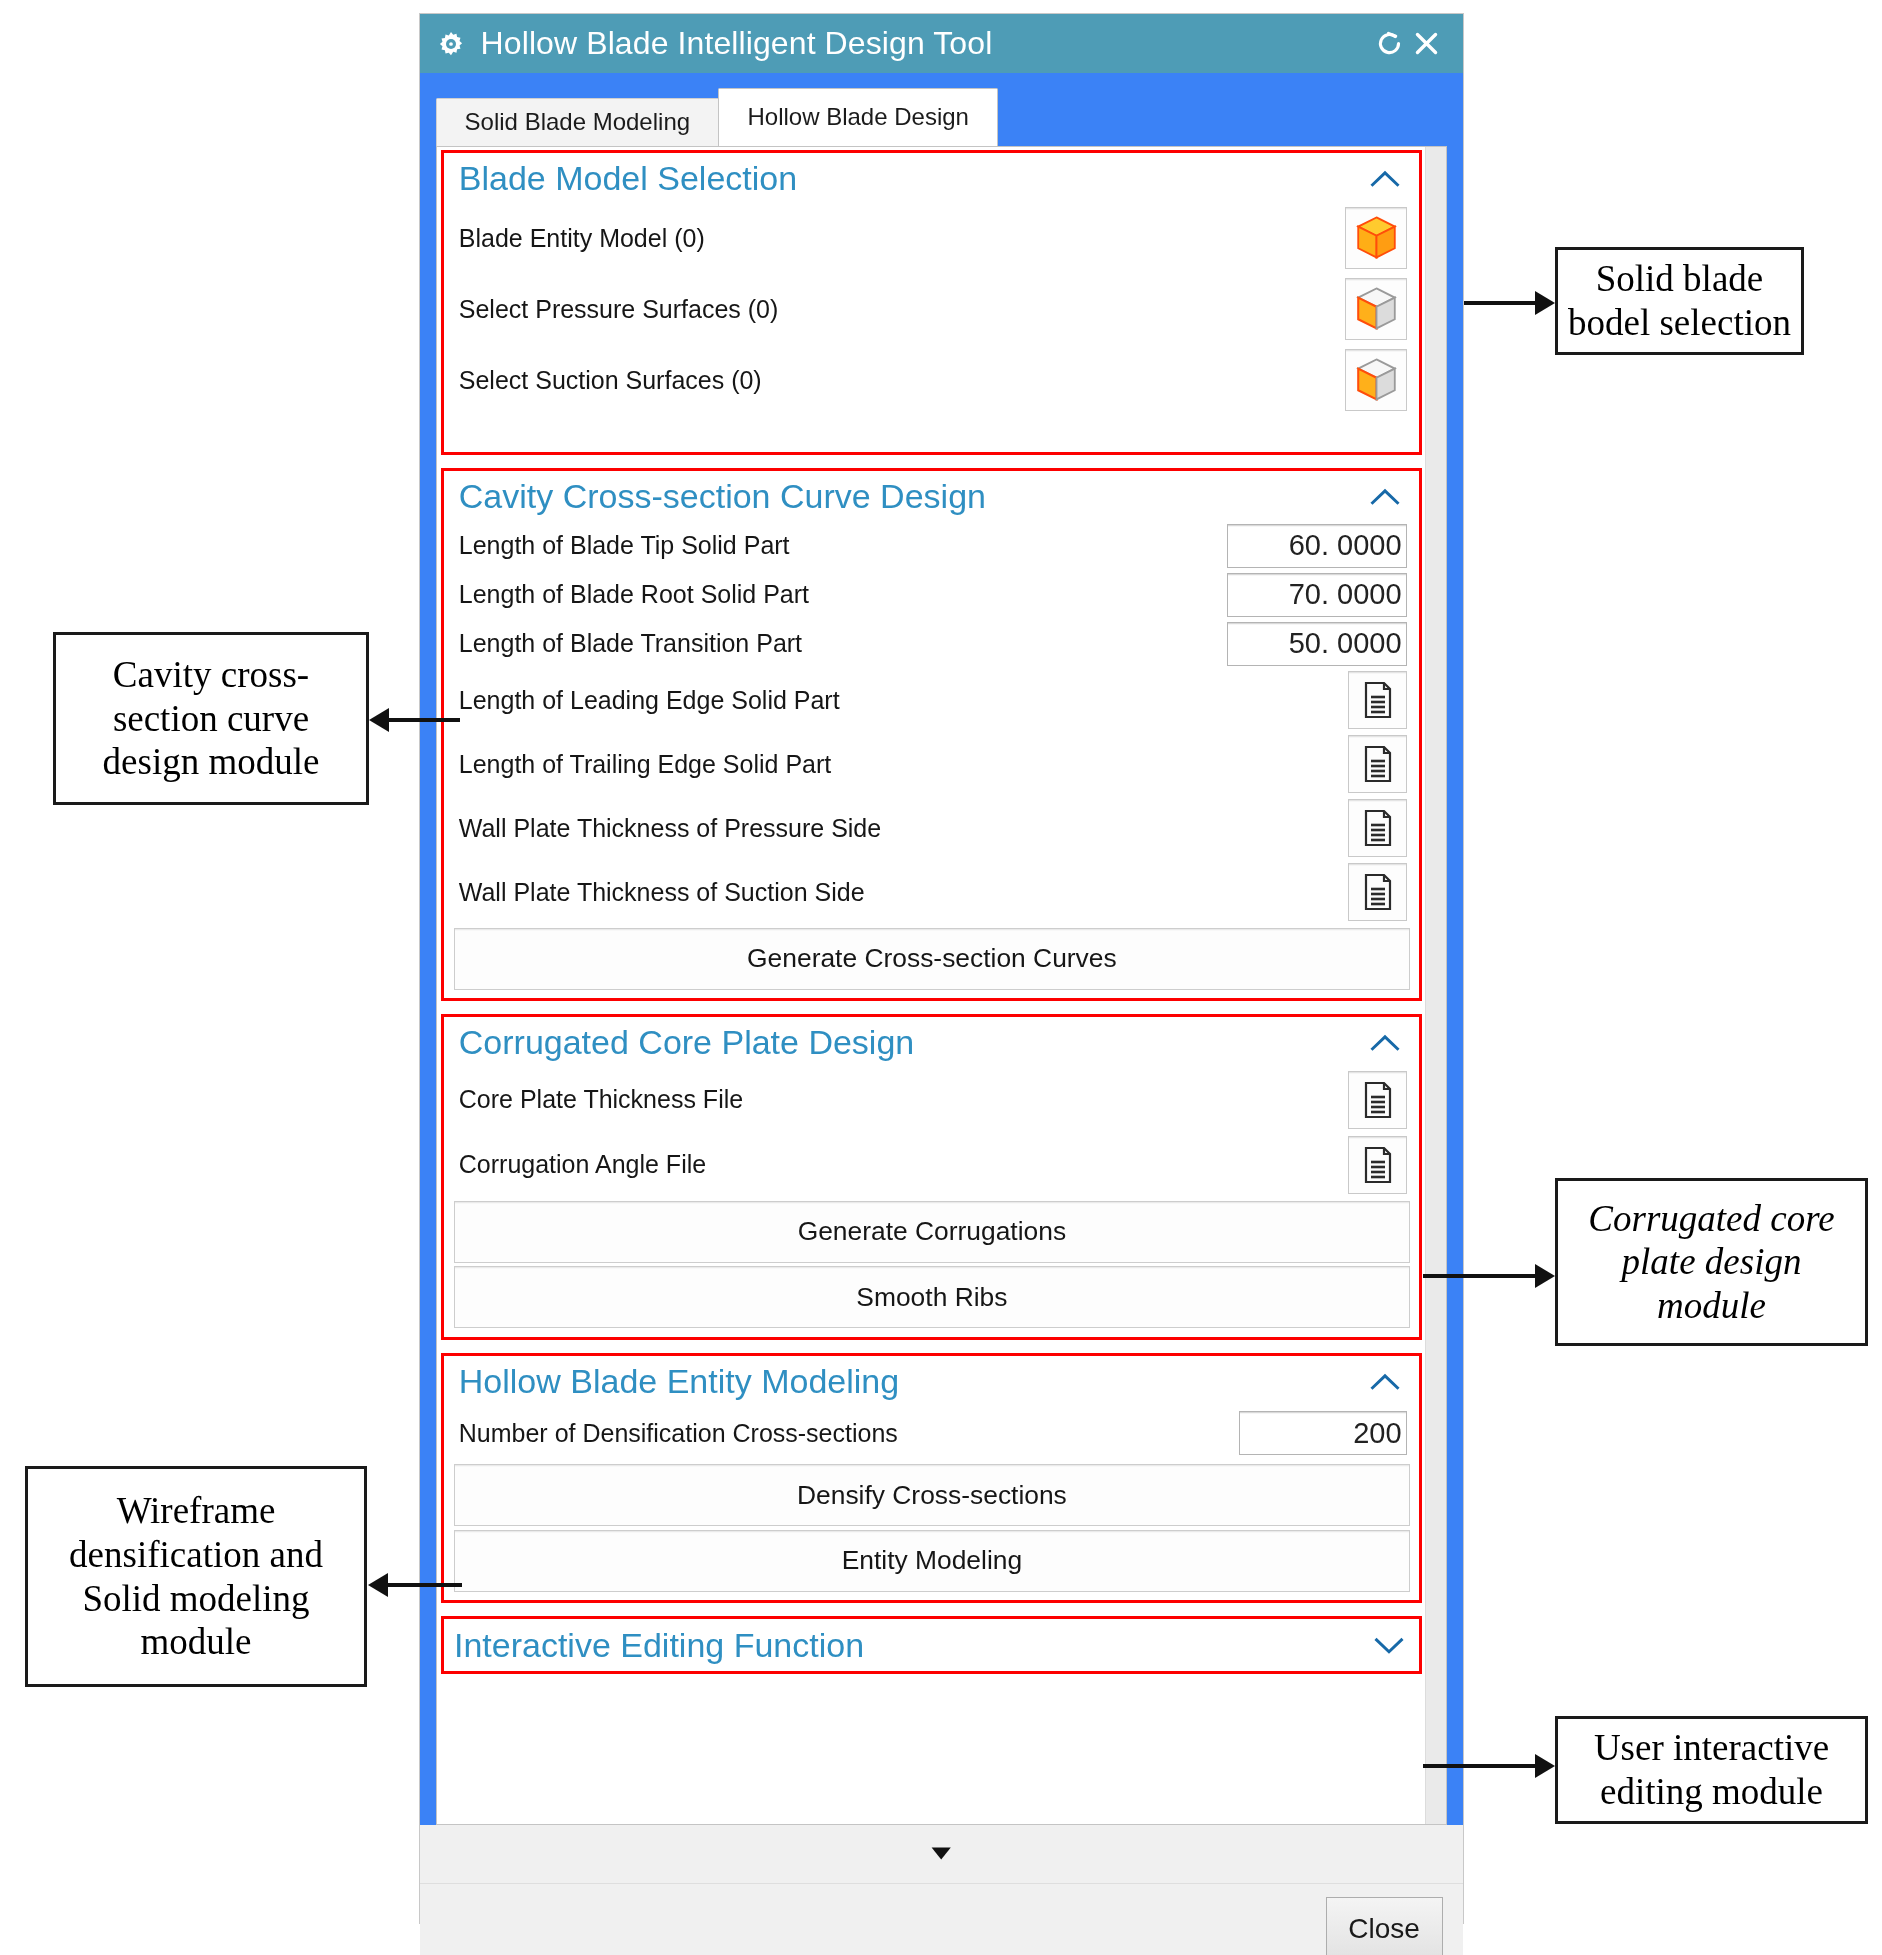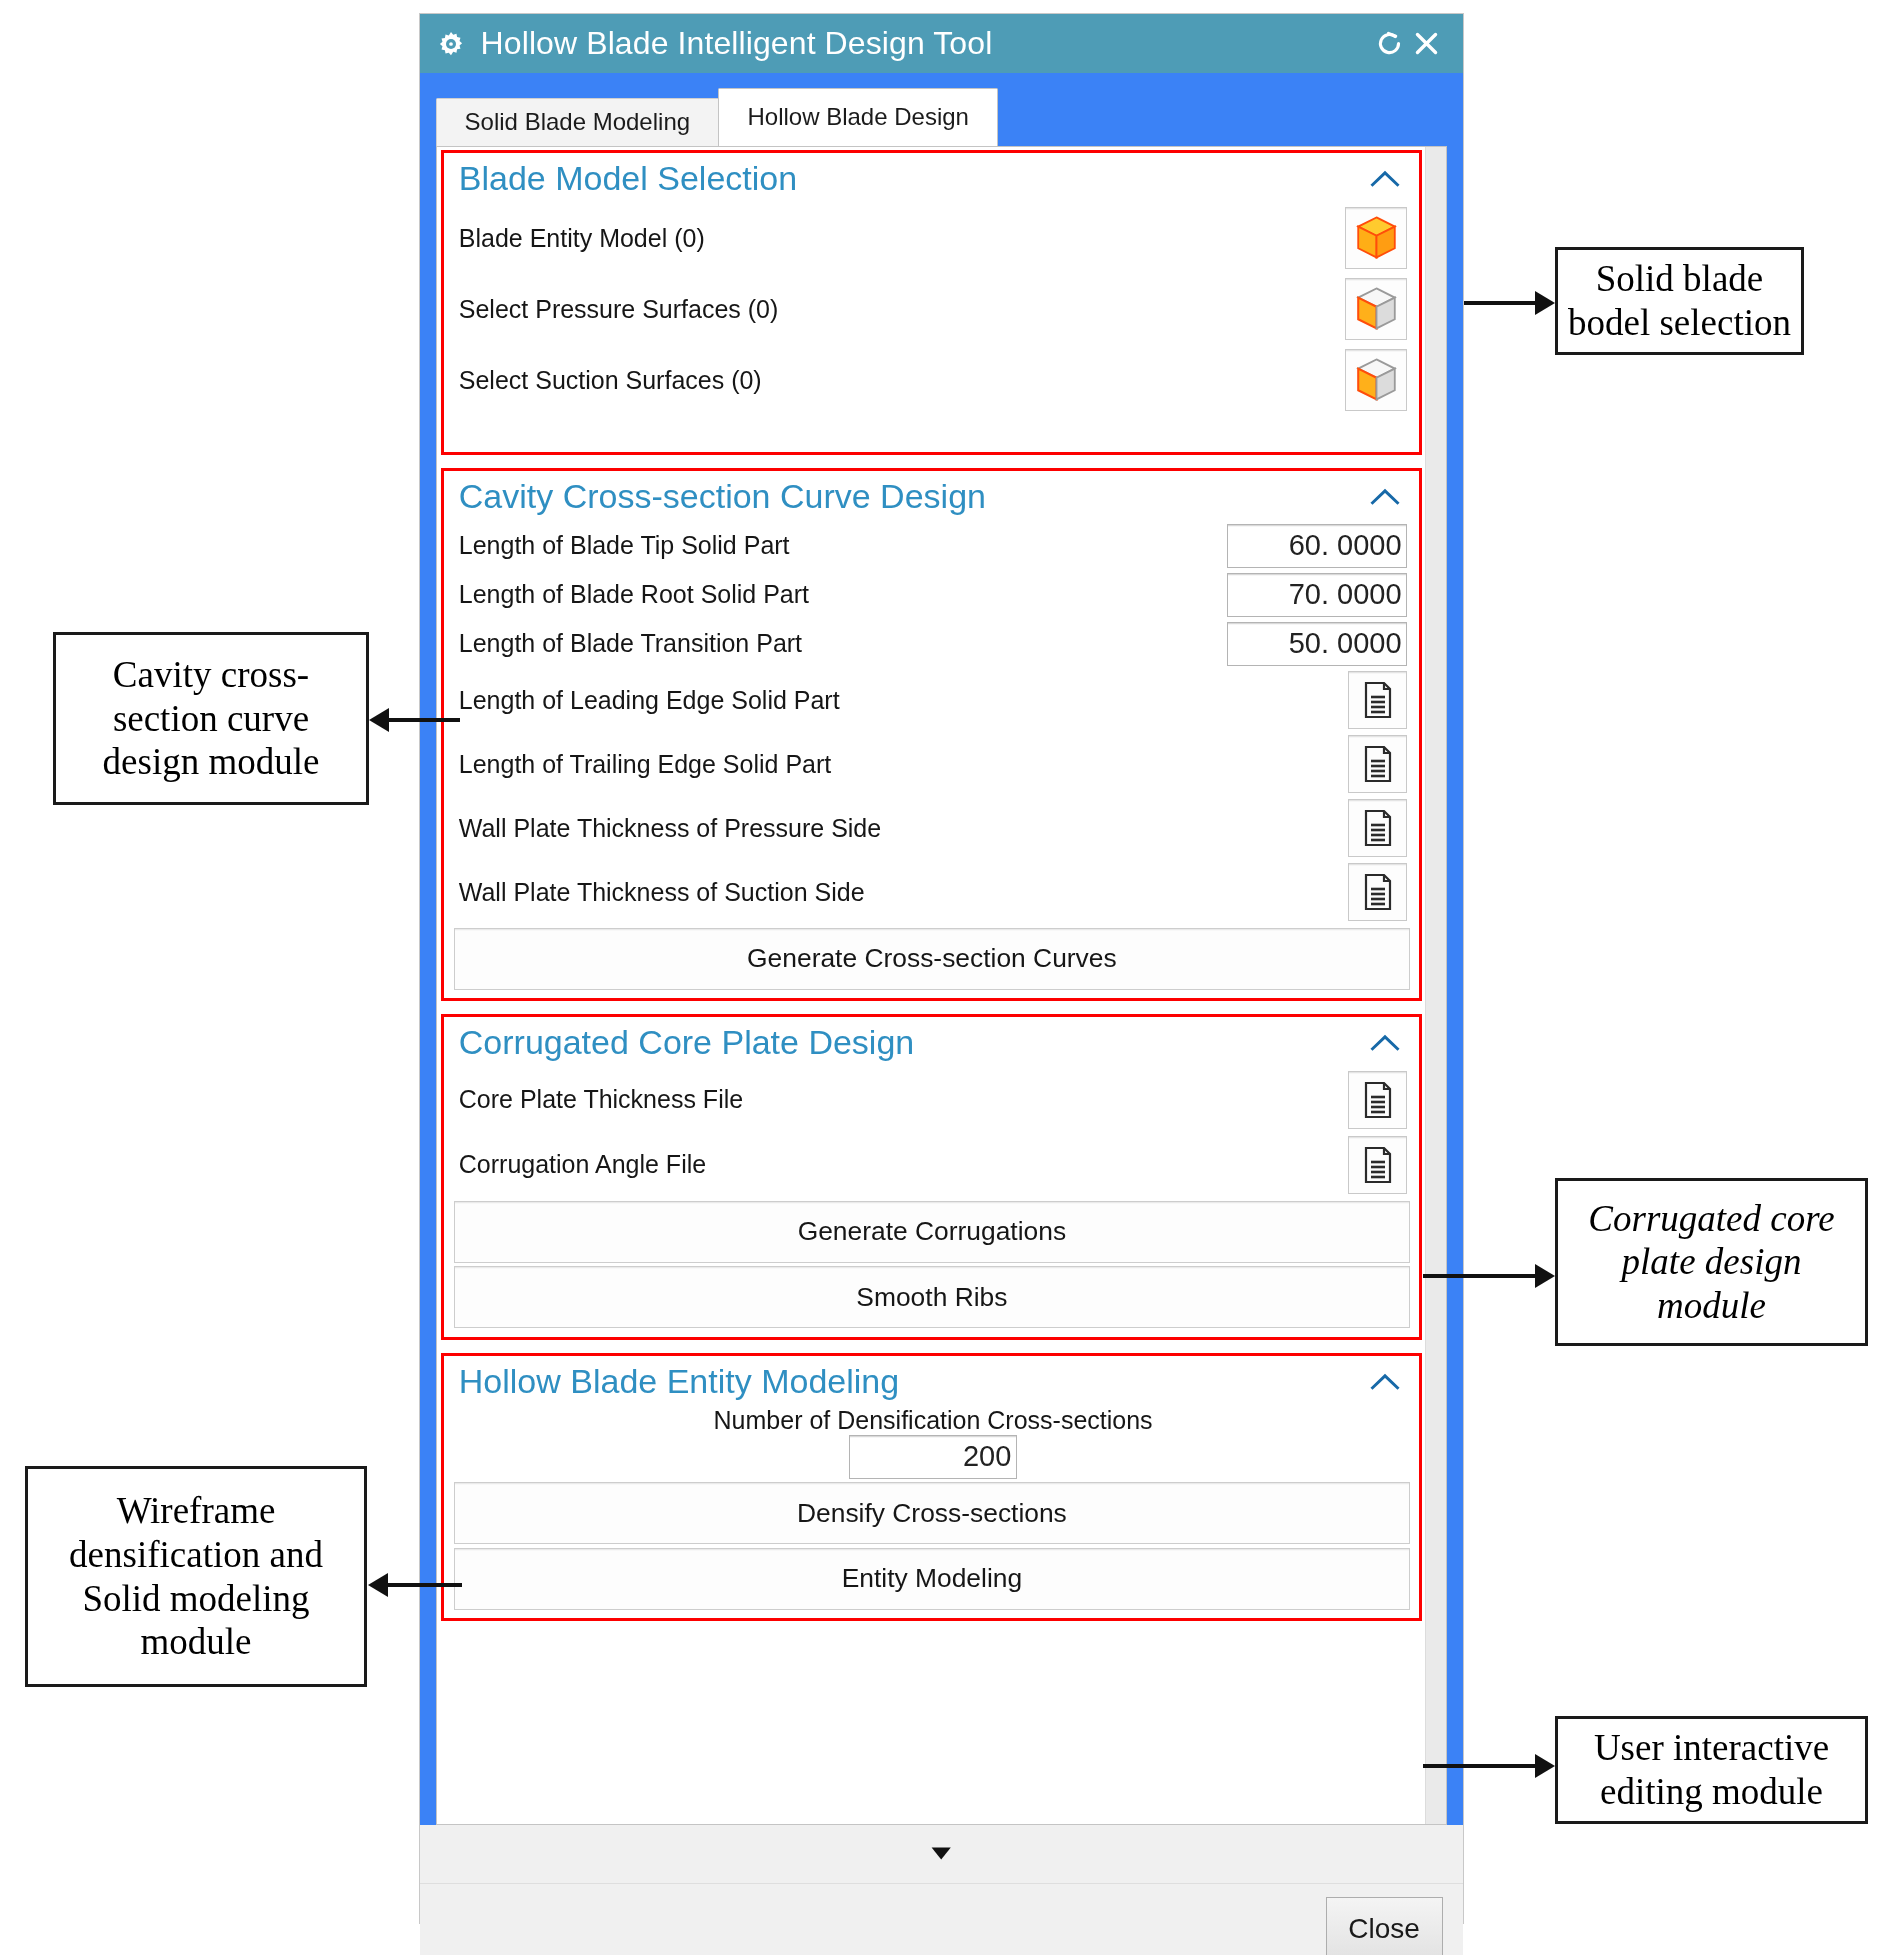--- a/index.html
+++ b/index.html
@@ -371,35 +371,43 @@
       <div class="group">
         <div class="group-header">
           <span class="group-title">Hollow Blade Entity Modeling</span>
           <span class="chevron">
             <svg width="32" height="21.6" viewBox="0 0 54 36" fill="none" stroke="#1769a8" stroke-width="5" stroke-linecap="square">
               <path d="M6 28 L27 8 L48 28"></path>
             </svg>
           </span>
         </div>
 
-        <div class="row" style="min-height:55px;flex-direction:column;">
+        <div class="row" style="min-height:55px;">
           <span class="row-label">Number of Densification Cross-sections</span>
           <span class="numbox small">200</span>
         </div>
 
         <div class="wide-btn">
           <span>Densify Cross-sections</span>
         </div>
         <div class="wide-btn">
           <span>Entity Modeling</span>
         </div>
       </div>
 
       <div class="spacer-sep"></div>
 
+      <div class="collapsed-group">
+        <span class="group-title">Interactive Editing Function</span>
+        <span class="chevron">
+          <svg width="32" height="21.6" viewBox="0 0 54 36" fill="none" stroke="#1769a8" stroke-width="5" stroke-linecap="square">
+            <path d="M6 8 L27 28 L48 8"></path>
+          </svg>
+        </span>
+      </div>
 
     </div>
   </div>
 
   <div id="more-chevron">
     <span>
       <svg width="26.4" height="18" viewBox="0 0 44 30">
           <polygon points="6,6 38,6 22,26" fill="#111111"></polygon>
         </svg>
     </span>

